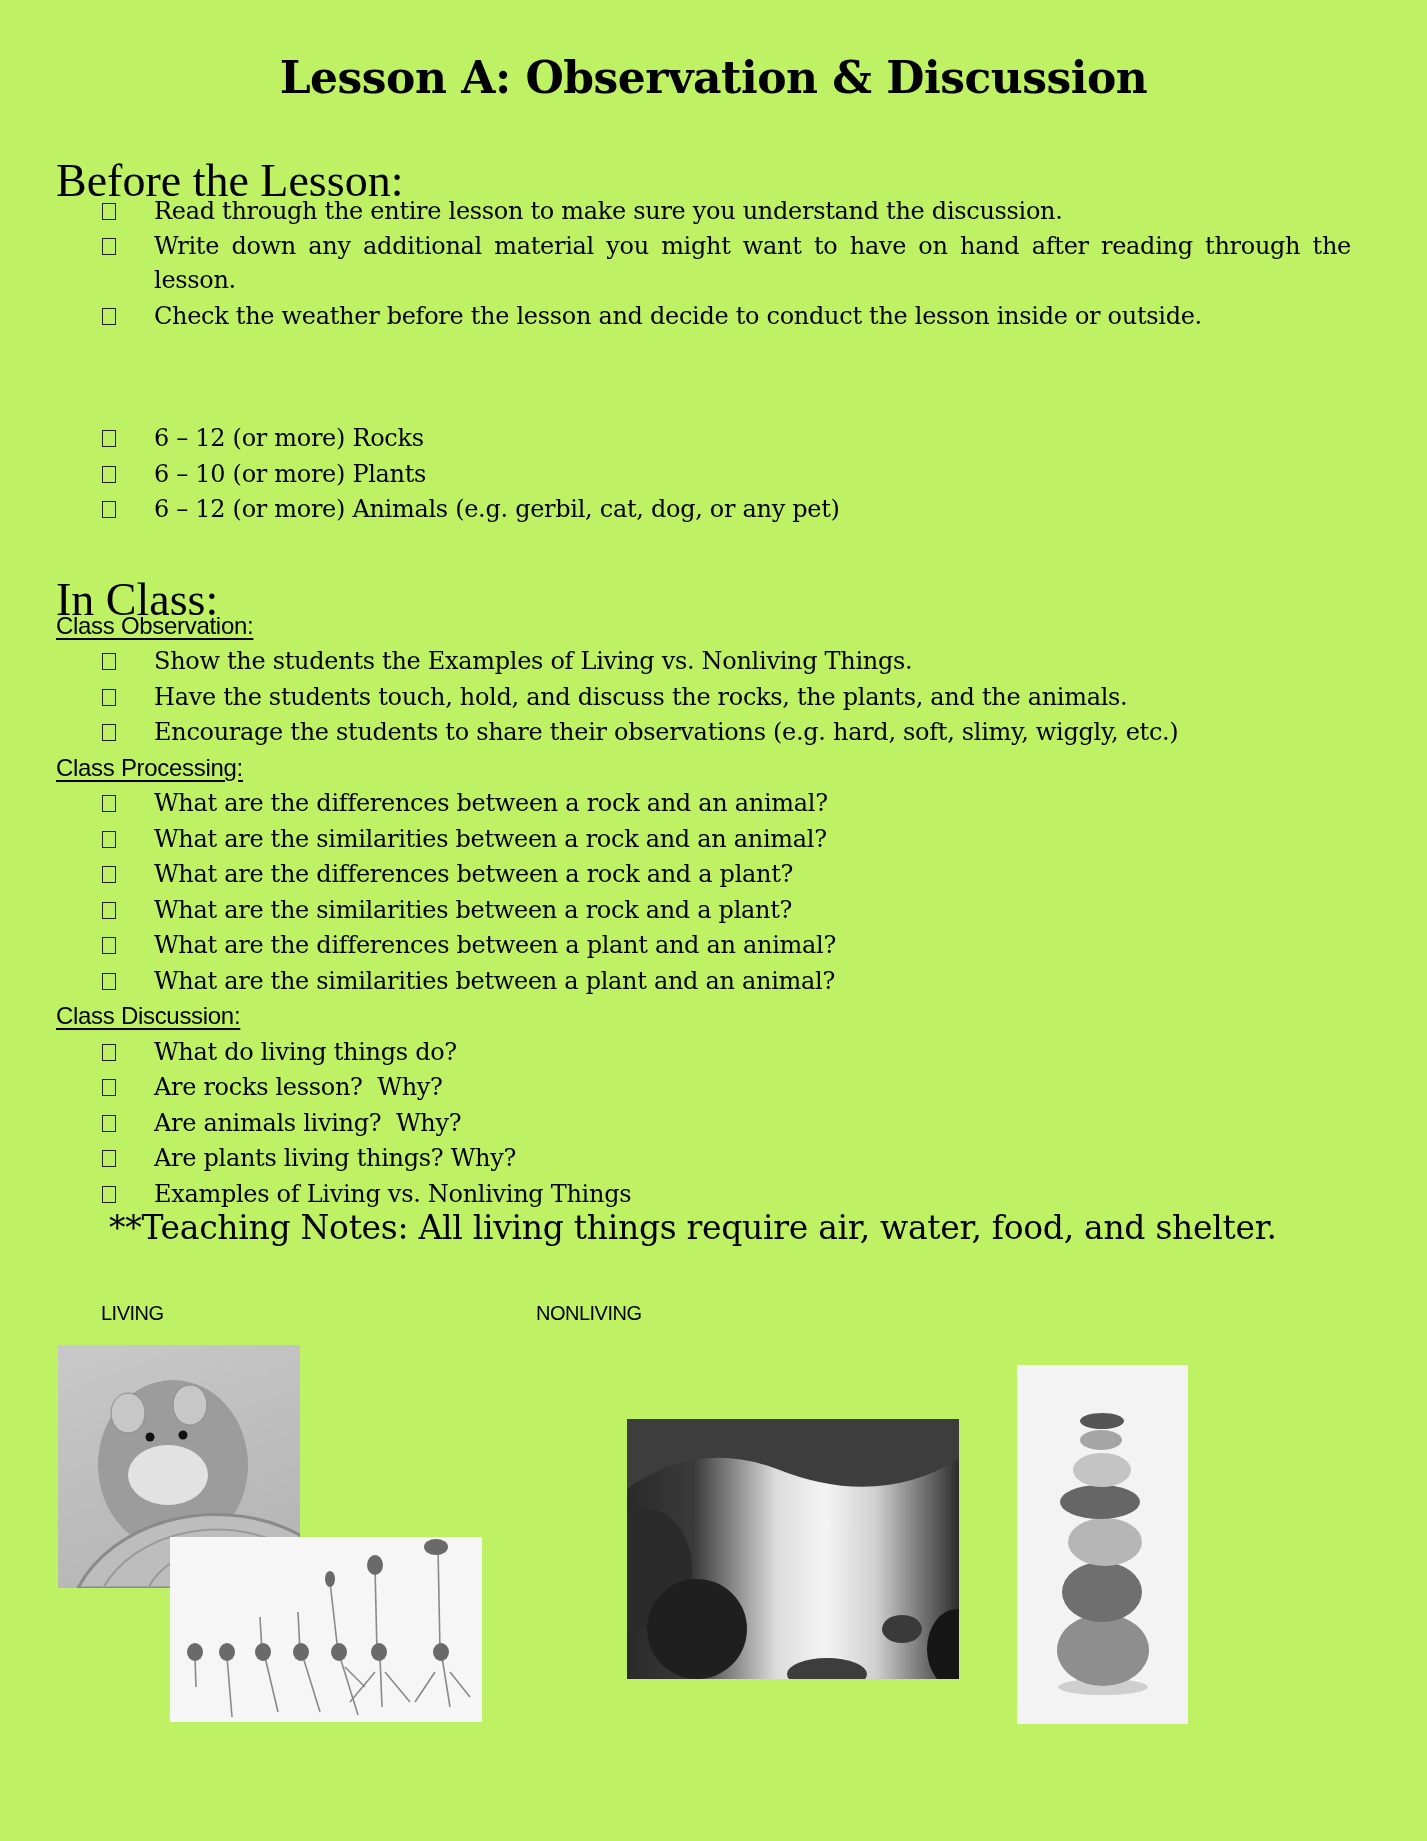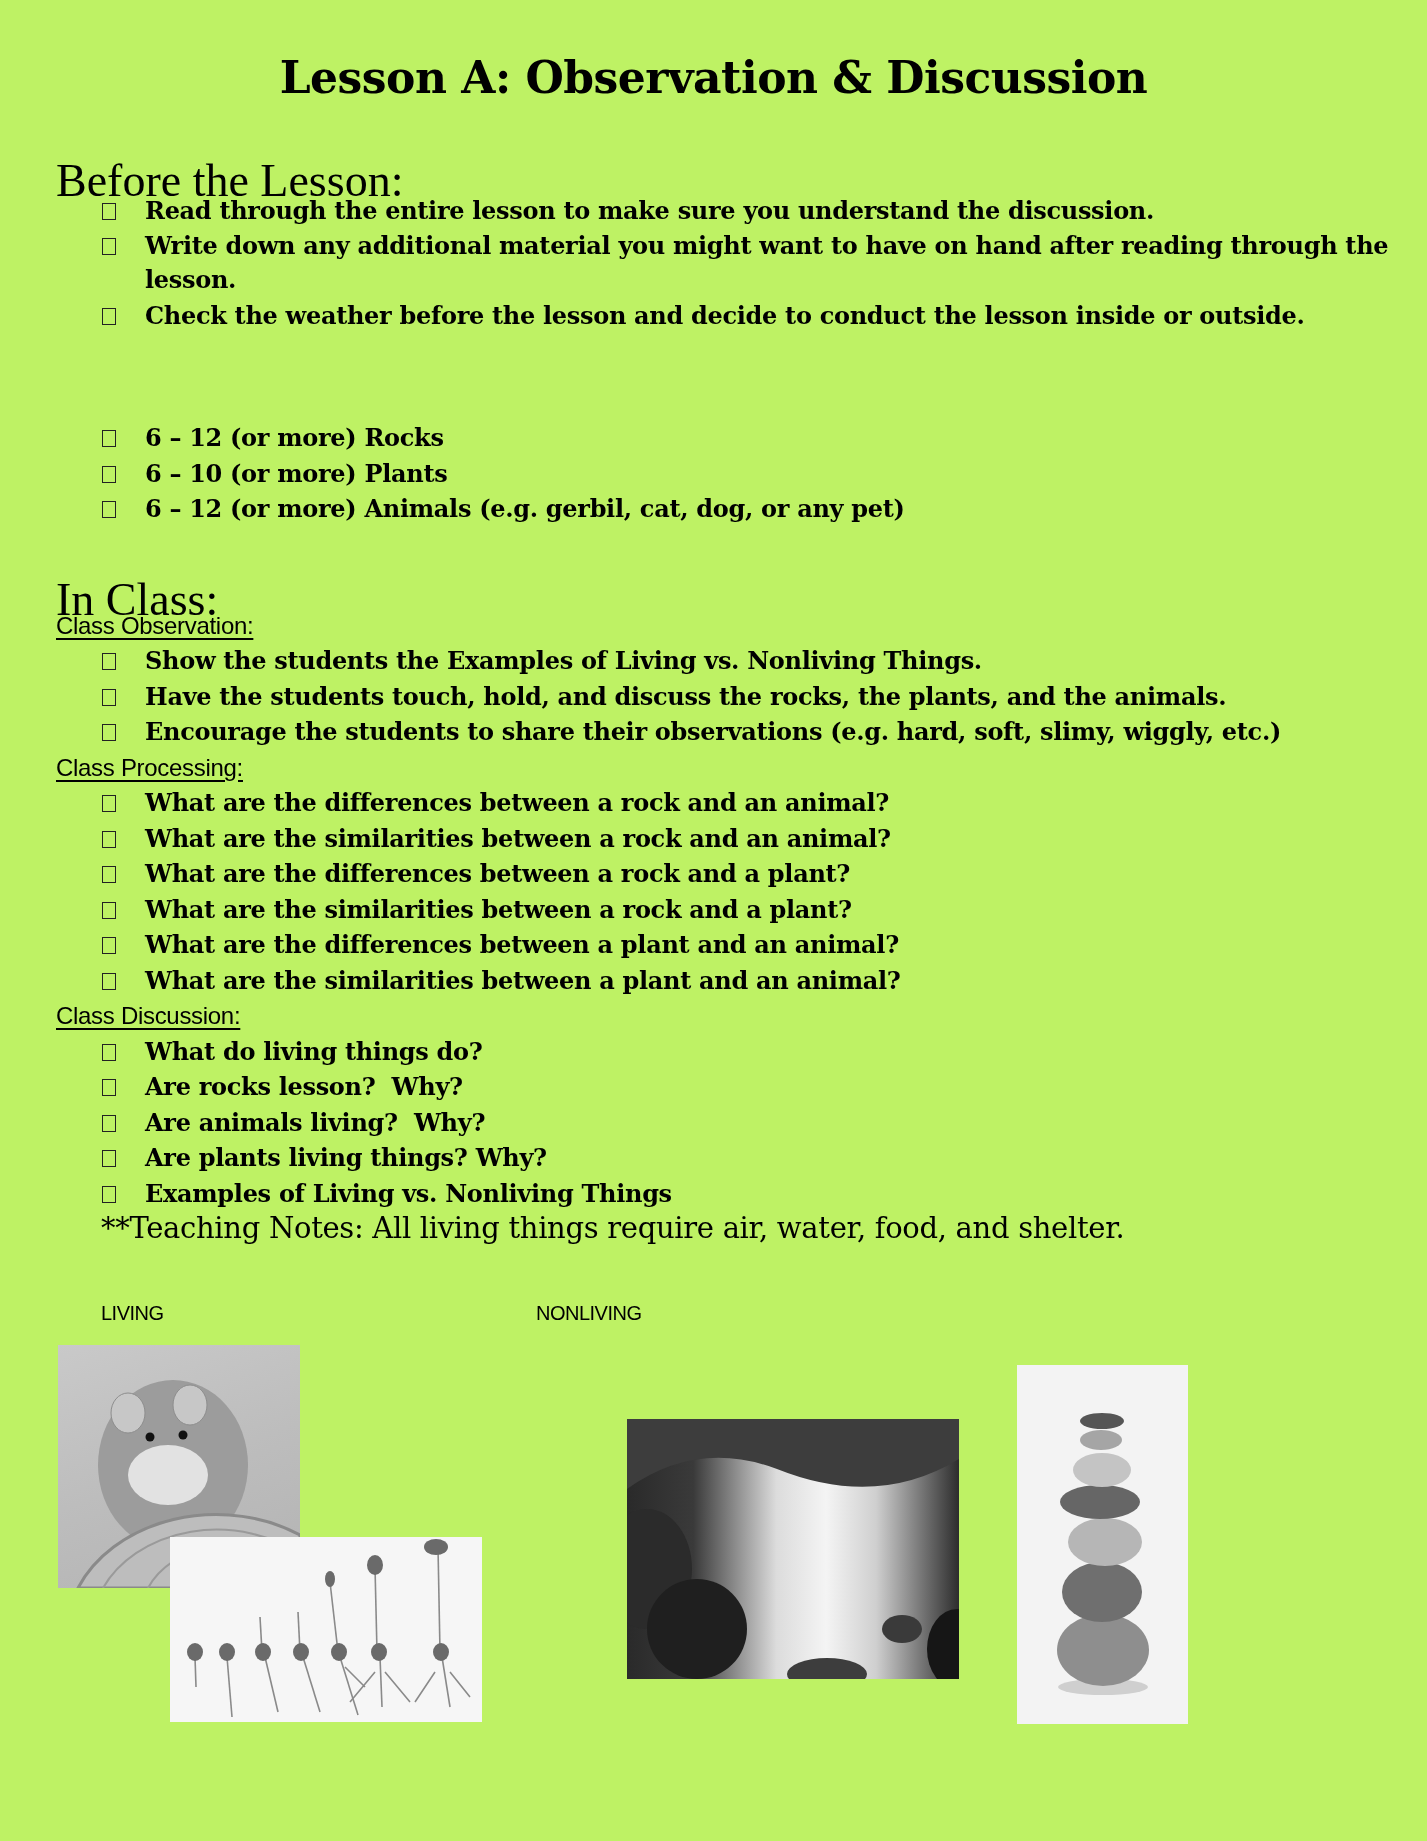--- a/index.html
+++ b/index.html
@@ -21,27 +21,27 @@
     }
     .line {
       position: absolute; left: 101px; right: 76px;
       font-family: "DejaVu Serif", serif; font-size: 24px; line-height: 34px;
       white-space: nowrap; letter-spacing: -0.3px;
     }
     .line .box {
       position: absolute; left: 1px; top: 9px; width: 14px; height: 17px;
       border: 1.4px solid #222; box-sizing: border-box;
     }
-    .line .txt { position: absolute; left: 44px; font-weight: bold; }
+    .line .txt { position: absolute; left: 53px; }
     .line.justify .txt { right: 0; text-align: justify; text-align-last: justify; }
     .plain {
       position: absolute; left: 101px;
       font-family: "DejaVu Serif", serif; font-size: 24px; line-height: 34px; white-space: nowrap; letter-spacing: -0.3px;
     }
-    .notes { font-size: 29px; }
+    .notes { font-size: 33px; margin-left: 8px; }
     .label {
       position: absolute;
       font-family: Liberation Sans, sans-serif; font-size: 20px; line-height: 34px; letter-spacing: -0.5px;
     }
     .photo { position: absolute; overflow: hidden; }
     .hamster { left: 58px; top: 1345px; width: 242px; height: 243px;
       background: radial-gradient(ellipse 40% 35% at 45% 40%, #9a9a9a 0%, #a9a9a9 60%, transparent 61%),
                   linear-gradient(160deg, #c9c9c9 0%, #bdbdbd 50%, #b3b3b3 100%); }
     .seedlings { left: 170px; top: 1537px; width: 312px; height: 185px; background: #f6f6f6; }
     .waterfall { left: 627px; top: 1419px; width: 332px; height: 260px;

